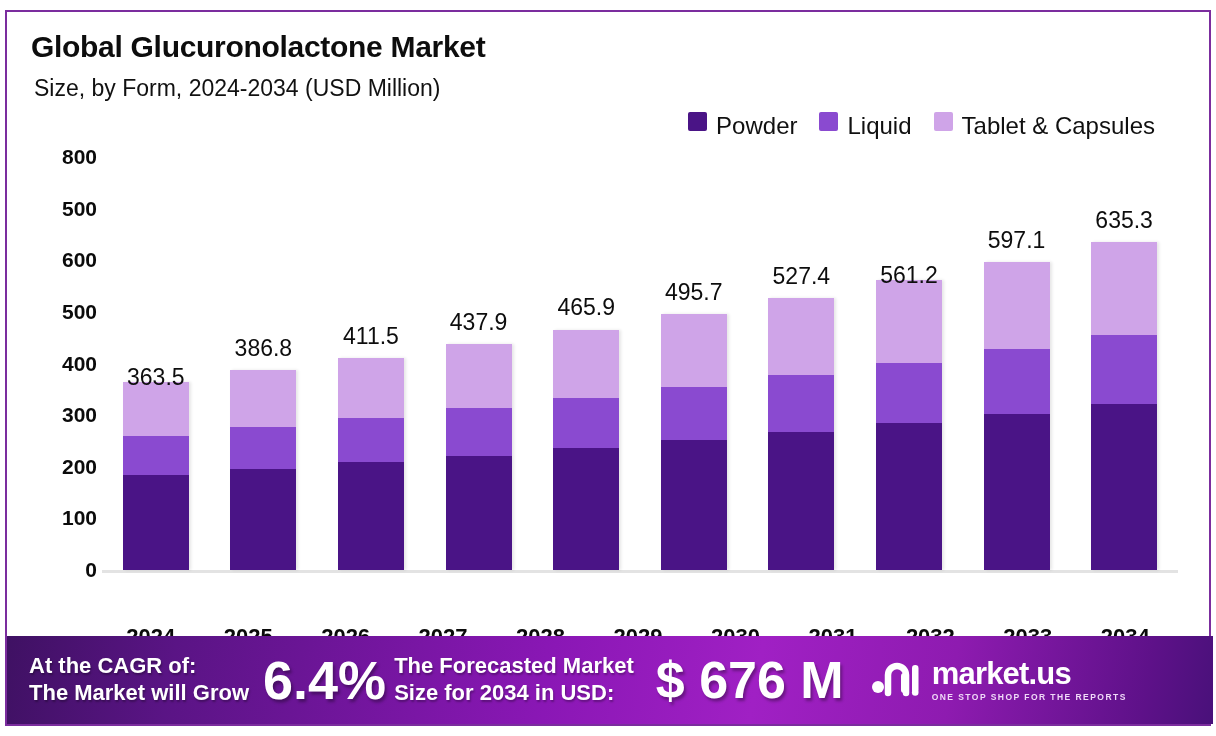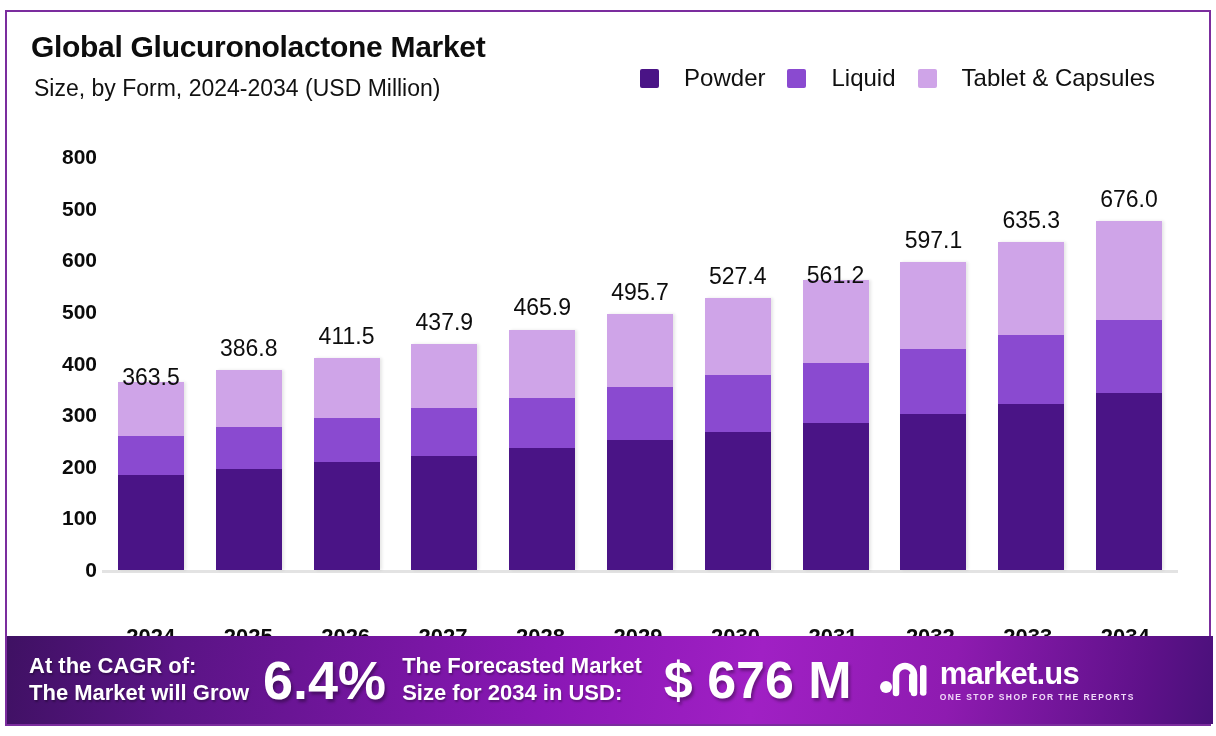--- a/index.html
+++ b/index.html
@@ -52,22 +52,23 @@
   
   .legend {
     position: absolute;
     right: 54px; top: 52px;
     display: flex;
     align-items: center;
     gap: 22px;
   }
   .legend-item {
     display: flex;
-    align-items: center;
-    gap: 25px;
+    align-items: flex-start;
+    gap: 9px;
+    margin-top: 48px;
   }
   .legend-swatch {
     width: 19px; height: 19px;
     border-radius: 2px;
     display: block;
   }
   .legend-label {
     font-size: 24px;
     color: #101010;
     white-space: nowrap;
@@ -169,21 +170,21 @@
     white-space: nowrap;
   }
   .banner-big {
     color: #ffffff;
     font-weight: bold;
     text-shadow: 2px 3px 3px rgba(0,0,0,0.32);
     white-space: nowrap;
   }
   .cagr-label { margin-left: 22px; }
   .cagr-value { font-size: 54px; margin-left: 14px; }
-  .fc-label { margin-left: 16px; }
+  .fc-label { margin-left: 8px; }
   .fc-value { font-size: 52px; margin-left: 22px; }
 
   .logo {
     display: flex;
     align-items: center;
     margin-left: 26px;
     gap: 10px;
   }
   .logo-mark { display: block; }
   .logo-text-wrap { display: flex; flex-direction: column; }
@@ -315,28 +316,20 @@
             </div>
             <div class="bar-total" style="bottom: 368.253px;">597.1</div>
           </div>
           <div class="bar-col" style="padding-bottom: 52px;">
             <div class="bar-stack">
               <div class="seg" style="height: 93.2347px; background: rgb(207, 164, 232);"></div>
               <div class="seg" style="height: 68.558px; background: rgb(138, 74, 208);"></div>
               <div class="seg" style="height: 166.181px; background: rgb(74, 20, 134);"></div>
             </div>
             <div class="bar-total" style="bottom: 387.974px;">635.3</div>
-          </div>
-          <div class="bar-col" style="padding-bottom: 52px;">
-            <div class="bar-stack">
-              <div class="seg" style="height: 99.1716px; background: rgb(207, 164, 232);"></div>
-              <div class="seg" style="height: 72.9461px; background: rgb(138, 74, 208);"></div>
-              <div class="seg" style="height: 176.867px; background: rgb(74, 20, 134);"></div>
-            </div>
-            <div class="bar-total" style="bottom: 408.985px;">676.0</div>
           </div>
         </div>
     </div>
 
     <div class="xlabels" id="xlabels">
         <div class="xlabel">2024</div>
         <div class="xlabel">2025</div>
         <div class="xlabel">2026</div>
         <div class="xlabel">2027</div>
         <div class="xlabel">2028</div>

